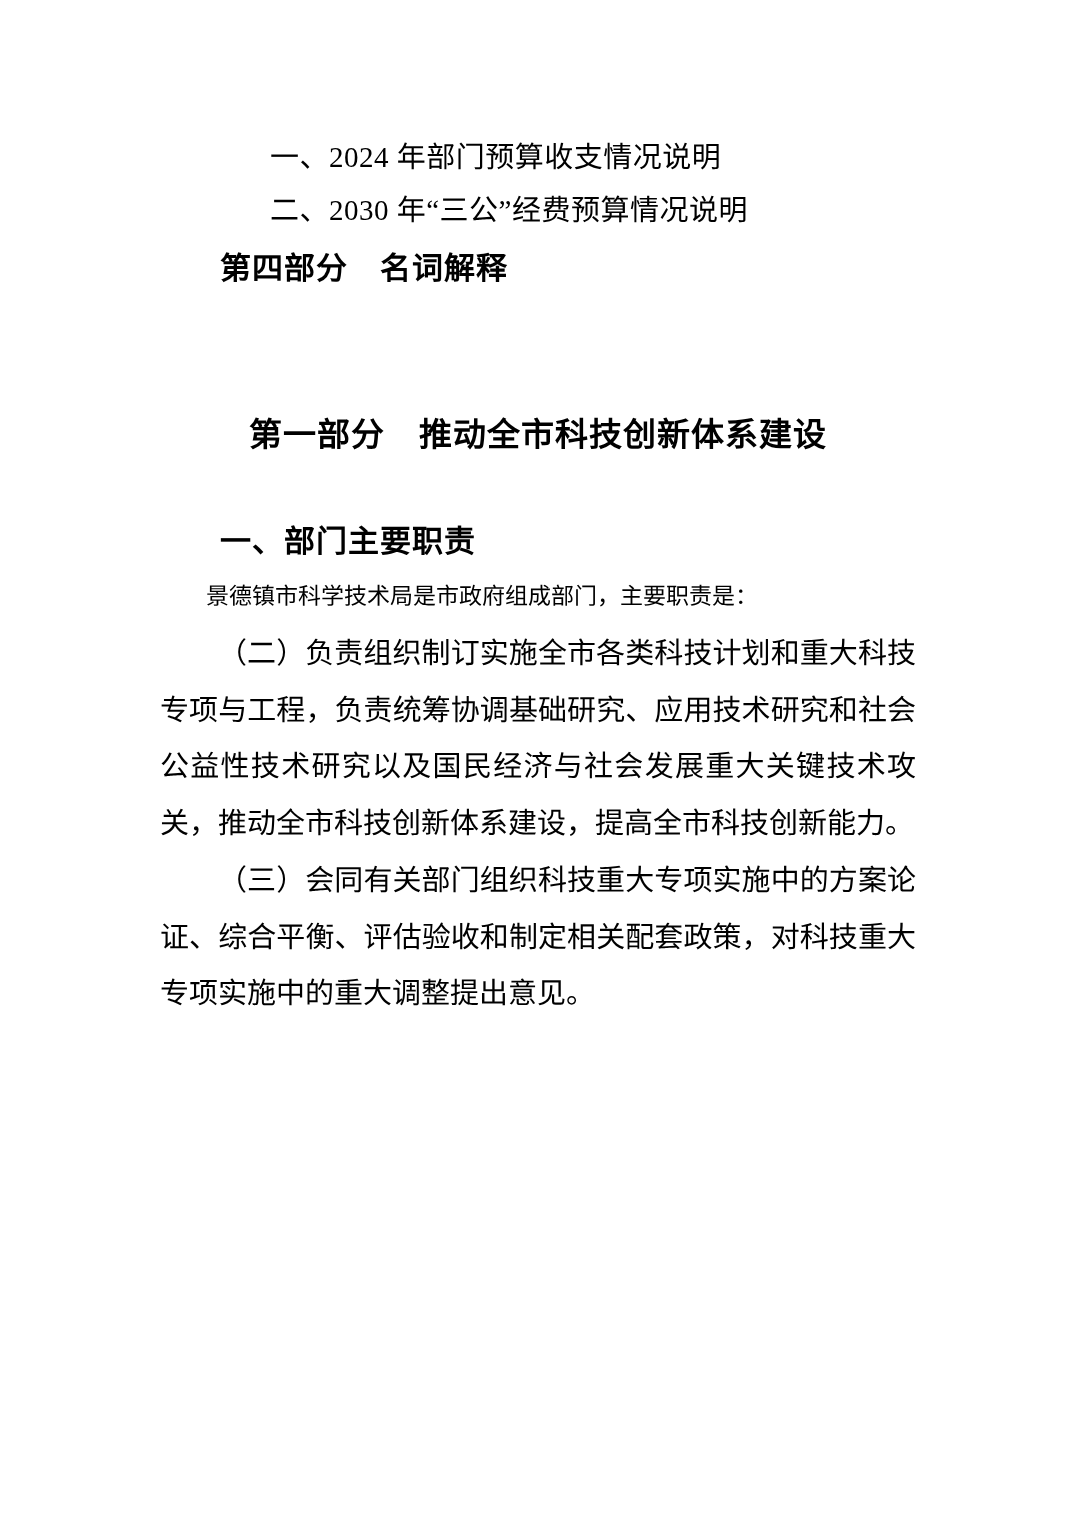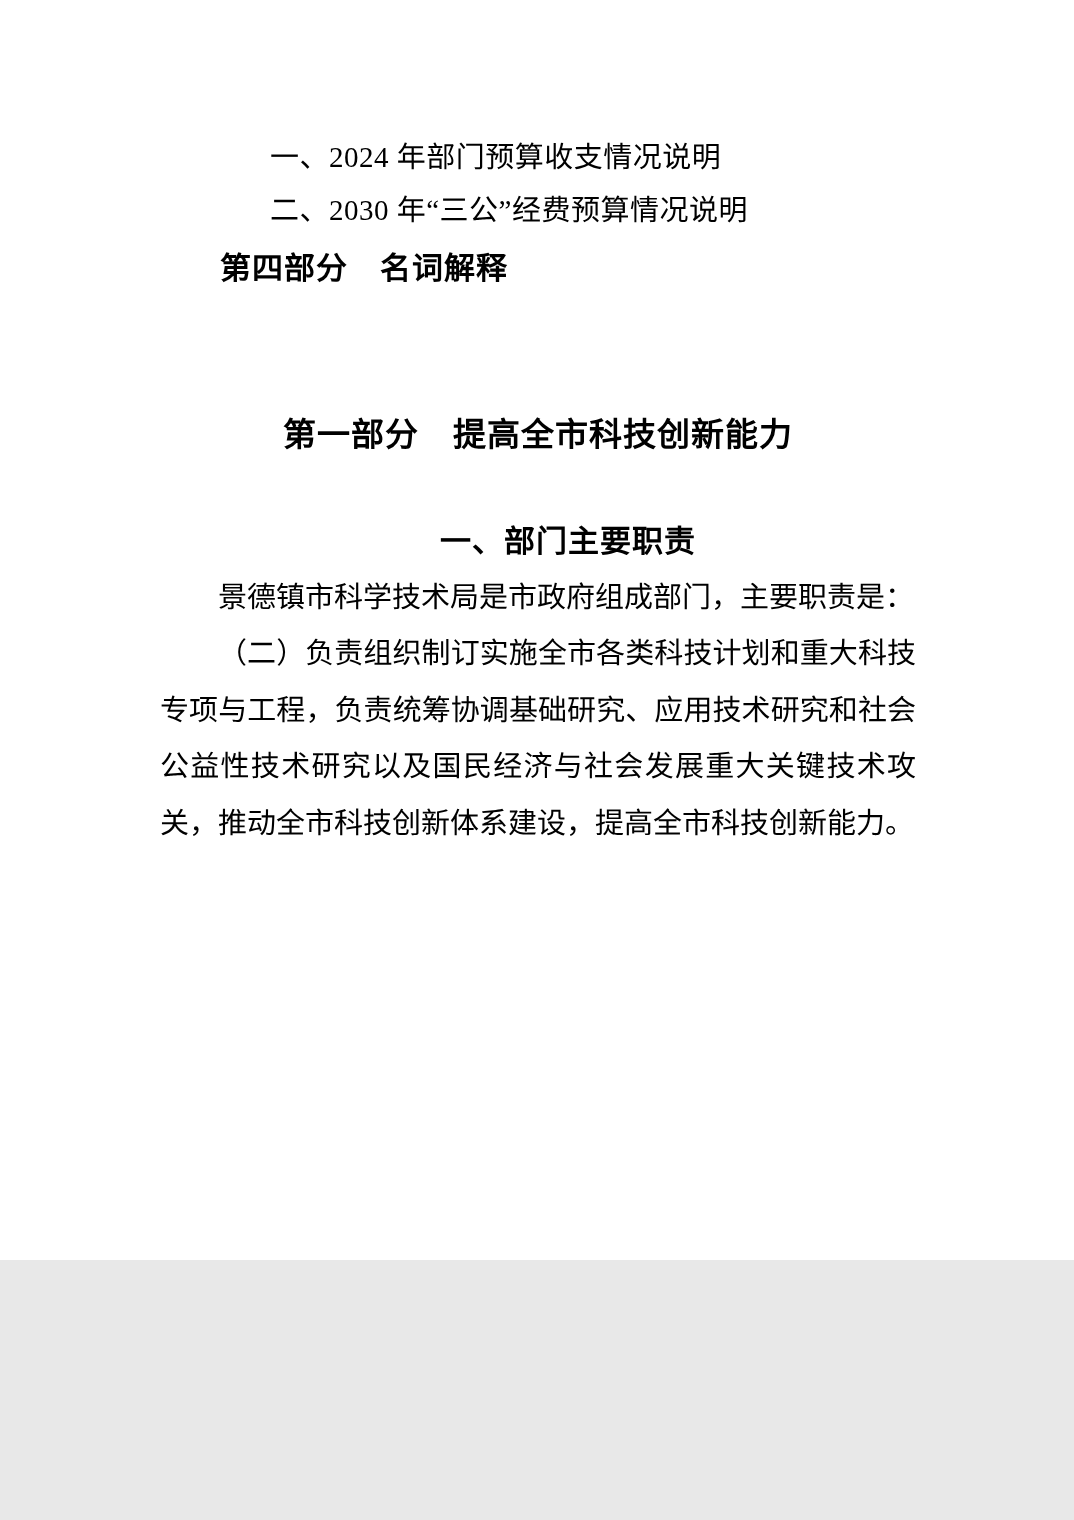--- a/index.html
+++ b/index.html
@@ -3,21 +3,21 @@
 <meta charset="utf-8">
 <style>
   html, body {
     margin: 0;
     padding: 0;
     background: #e8e8e8;
   }
   .page {
     position: relative;
     width: 1074px;
-    height: 1260px;
+    height: 1520px;
     margin: 0 auto;
     background: #ffffff;
     overflow: hidden;
     box-sizing: border-box;
     padding: 131px 158px 0 160px;
     color: #000000;
     font-family: "Liberation Serif", "DejaVu Serif", serif;
   }
   .content {
     width: 756px;
@@ -52,25 +52,24 @@
   }
   
   .section-heading {
     font-family: Liberation Serif, serif;
     font-weight: bold;
     font-size: 31px;
     line-height: 55px;
     padding-left: 60px;
     margin: 51px 0 0 0;
     letter-spacing: 1px;
-    text-align: center;
   }
   
   .intro-line {
-    font-size: 29px;
+    font-size: 23px;
     line-height: 56px;
     text-indent: 2em;
     margin: 0;
   }
   
   .body-para {
     font-size: 29px;
     line-height: 56.7px;
     text-indent: 2em;
     text-align: justify;
@@ -83,25 +82,26 @@
 
 <div class="page">
   <div class="content">
 
     <div class="toc-line">一、2024 年部门预算收支情况说明</div>
 
     <div class="toc-line">二、2030 年“三公”经费预算情况说明</div>
 
     <h2 class="part-heading">第四部分　名词解释</h2>
 
-    <h1 class="main-title">第一部分　提高全市科技创新能力</h1>
+    <h1 class="main-title">第一部分　推动全市科技创新体系建设</h1>
 
     <h3 class="section-heading">一、部门主要职责</h3>
 
     <p class="intro-line">景德镇市科学技术局是市政府组成部门，主要职责是：</p>
 
 
     <p class="body-para">（二）负责组织制订实施全市各类科技计划和重大科技专项与工程，负责统筹协调基础研究、应用技术研究和社会公益性技术研究以及国民经济与社会发展重大关键技术攻关，推动全市科技创新体系建设，提高全市科技创新能力。</p>
 
+    <p class="body-para">（三）会同有关部门组织科技重大专项实施中的方案论证、综合平衡、评估验收和制定相关配套政策，对科技重大专项实施中的重大调整提出意见。</p>
 
 
   </div>
 </div>
 
 </body></html>

